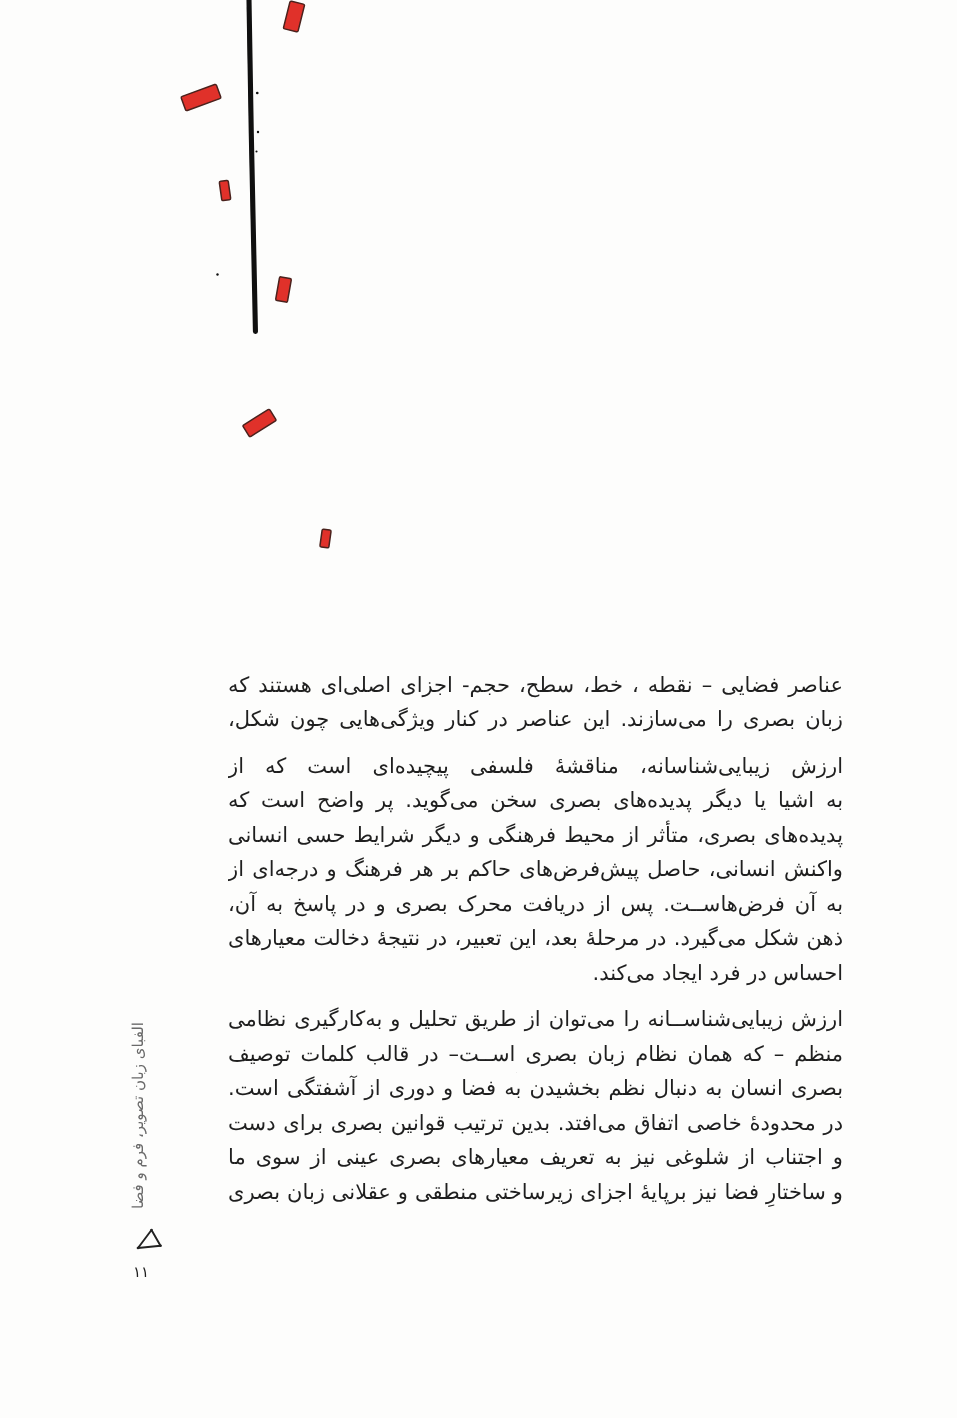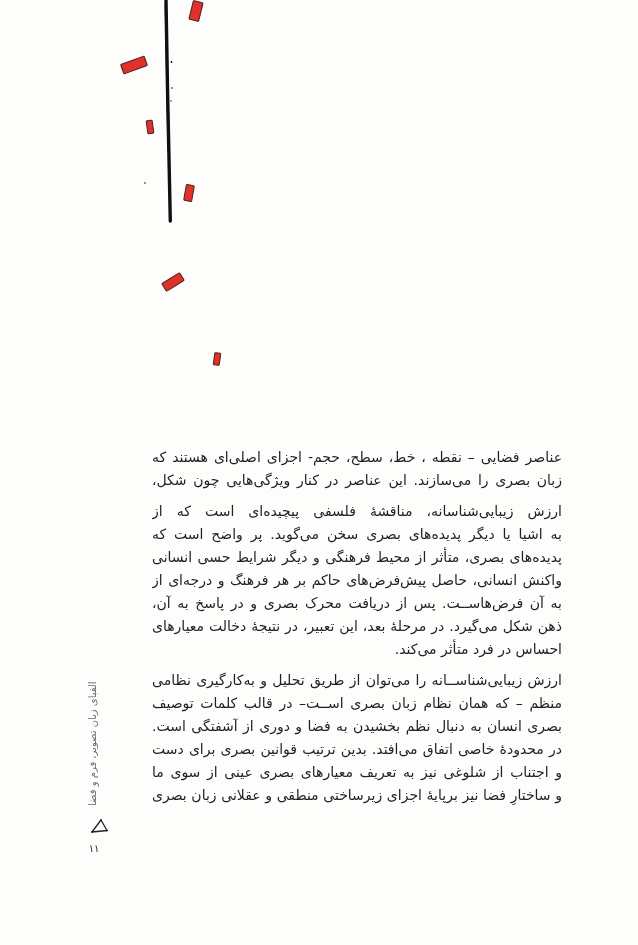--- a/index.html
+++ b/index.html
@@ -103,21 +103,21 @@
       <div class="text-line">عناصر فضایی – نقطه ، خط، سطح، حجم- اجزای اصلی‌ای هستند که قواعد نحوی نظام</div>
       <div class="text-line">زبان بصری را می‌سازند. این عناصر در کنار ویژگی‌هایی چون شکل، اندازه، رنگ و بافت،</div>
     </div>
     <div class="paragraph">
       <div class="text-line">ارزش زیبایی‌شناسانه، مناقشهٔ فلسفی پیچیده‌ای است که از عکس‌العمل انسان نسبت</div>
       <div class="text-line">به اشیا یا دیگر پدیده‌های بصری سخن می‌گوید. پر واضح است که واکنش آدمی دربرابر</div>
       <div class="text-line">پدیده‌های بصری، متأثر از محیط فرهنگی و دیگر شرایط حسی انسانی است. این تنوع در</div>
       <div class="text-line">واکنش انسانی، حاصل پیش‌فرض‌های حاکم بر هر فرهنگ و درجه‌ای از احتمال مربوط</div>
       <div class="text-line">به آن فرض‌هاســت. پس از دریافت محرک بصری و در پاسخ به آن، تعبیری از فرم در</div>
       <div class="text-line">ذهن شکل می‌گیرد. در مرحلهٔ بعد، این تعبیر، در نتیجهٔ دخالت معیارهای ذهنی، نوعی</div>
-      <div class="text-line last">احساس در فرد متأثر می‌کند.</div>
+      <div class="text-line last">احساس در فرد ایجاد می‌کند.</div>
     </div>
     <div class="paragraph">
       <div class="text-line">ارزش زیبایی‌شناســانه را می‌توان از طریق تحلیل و به‌کارگیری نظامی از چینش‌های</div>
       <div class="text-line">منظم – که همان نظام زبان بصری اســت– در قالب کلمات توصیف کرد. اساساً نظام</div>
       <div class="text-line">بصری انسان به دنبال نظم بخشیدن به فضا و دوری از آشفتگی است. پردازش بصری نیز</div>
       <div class="text-line">در محدودهٔ خاصی اتفاق می‌افتد. بدین ترتیب قوانین بصری برای دست یافتن به سادگی</div>
       <div class="text-line">و اجتناب از شلوغی نیز به تعریف معیارهای بصری عینی از سوی ما بستگی دارد. فرم</div>
       <div class="text-line last">و ساختارِ فضا نیز برپایهٔ اجزای زیرساختی منطقی و عقلانی زبان بصری – نقطه، خط،</div>
     </div>
   </div>

